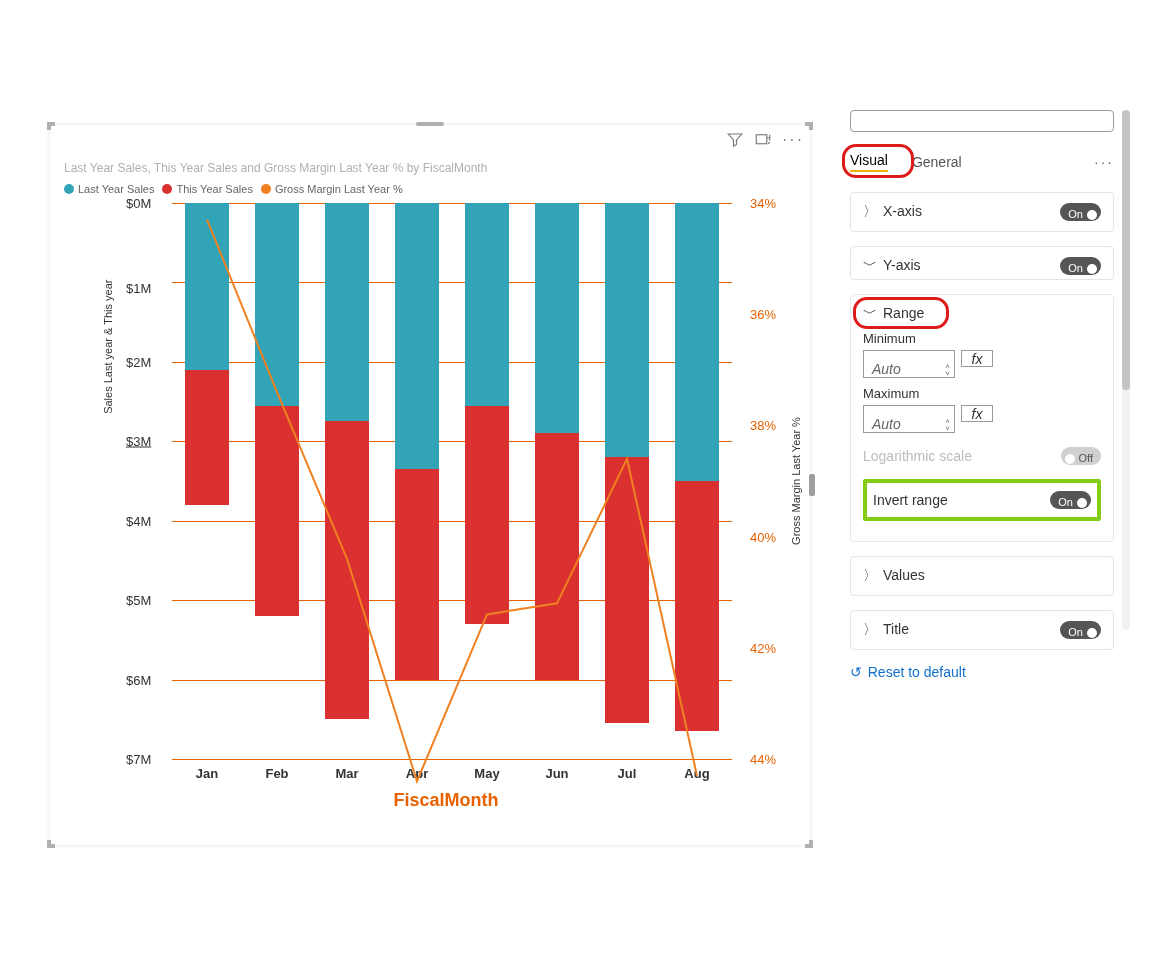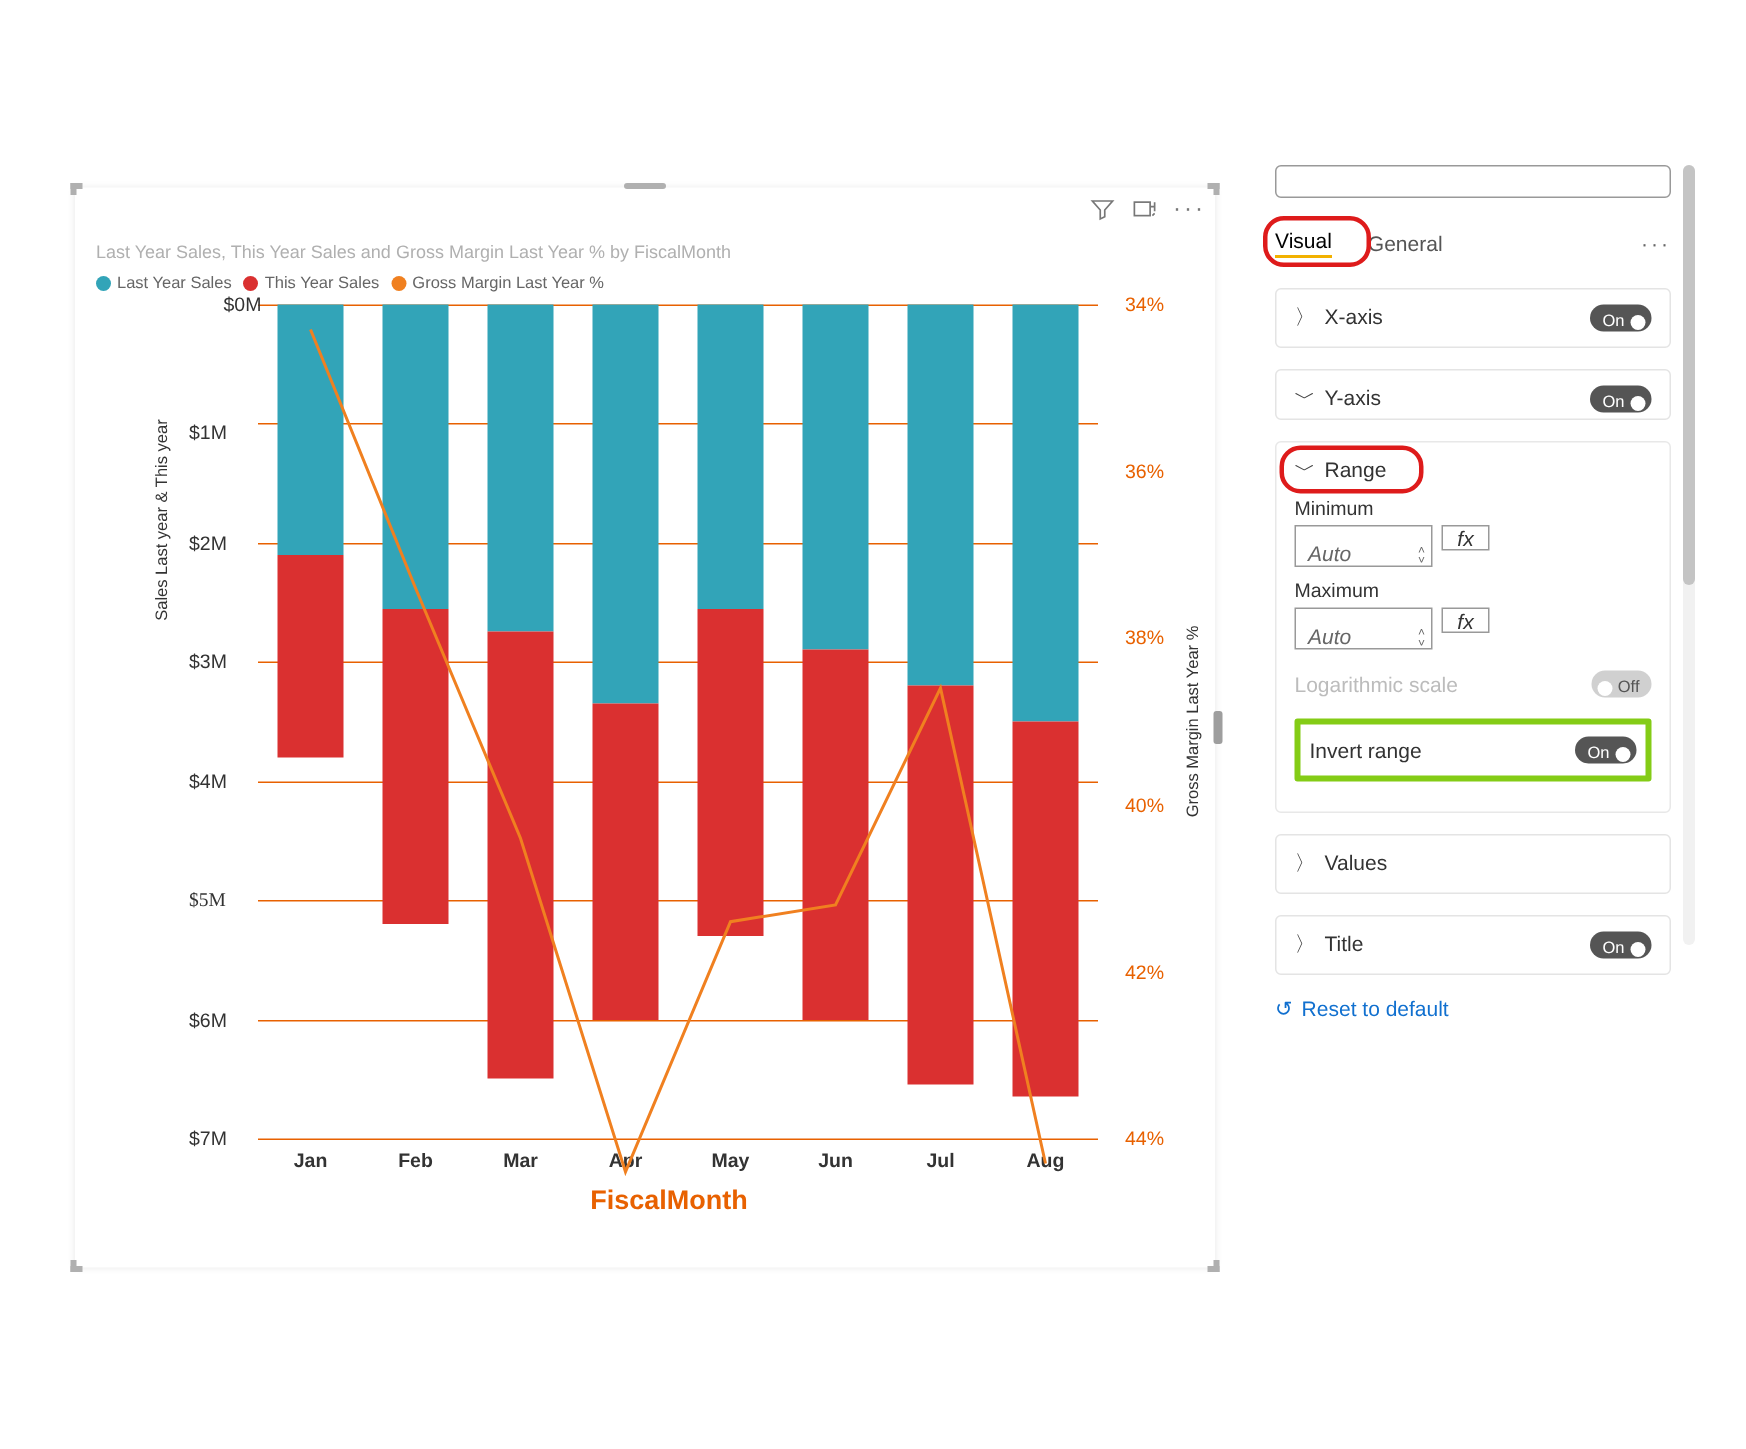--- a/index.html
+++ b/index.html
@@ -245,26 +245,26 @@
         <div class="bar" style="left: 433.3px; width: 43.4px; top: 254.171px; height: 266.086px; background: rgb(218, 48, 48);"></div>
         <div class="x-label" style="left: 455px;">Jul</div>
         <div class="bar" style="left: 503.3px; width: 43.4px; top: 0px; height: 278px; background: rgb(50, 164, 184);"></div>
         <div class="bar" style="left: 503.3px; width: 43.4px; top: 278px; height: 250.2px; background: rgb(218, 48, 48);"></div>
         <div class="x-label" style="left: 525px;">Aug</div>
         <svg width="560" height="556" style="position: absolute; left: 0px; top: 0px; overflow: visible;">
           <polyline points="35,16.67999999999984 105,189.0399999999999 175,355.8399999999999 245,578.2399999999999 315,411.43999999999994 385,400.32000000000016 455,255.76000000000008 525,572.6799999999998" fill="none" stroke="#f08020" stroke-width="2"></polyline>
         </svg>
       </div>
     <div class="x-title">FiscalMonth</div>
-  <div class="y-label-l" style="top: 0px; margin-left: 23px;">$0M</div>
+  <div class="y-label-l" style="top: 0px;">$0M</div>
       <div class="y-label-l" style="top: 85px; text-align: center;">$1M</div>
       <div class="y-label-l" style="top: 158.857px;">$2M</div>
-      <div class="y-label-l" style="top: 238.286px;">$3M</div>
+      <div class="y-label-l" style="top: 238.286px; text-decoration: underline;">$3M</div>
       <div class="y-label-l" style="top: 317.714px;">$4M</div>
-      <div class="y-label-l" style="top: 397.143px; font-family: Liberation Serif, serif;">$5M</div>
+      <div class="y-label-l" style="top: 397.143px;">$5M</div>
       <div class="y-label-l" style="top: 476.571px;">$6M</div>
       <div class="y-label-l" style="top: 556px;">$7M</div>
       <div class="y-label-r" style="top: 0px;">34%</div>
       <div class="y-label-r" style="top: 111.2px;">36%</div>
       <div class="y-label-r" style="top: 222.4px;">38%</div>
       <div class="y-label-r" style="top: 333.6px;">40%</div>
       <div class="y-label-r" style="top: 444.8px;">42%</div>
       <div class="y-label-r" style="top: 556px;">44%</div>
     </div>
 </div>

